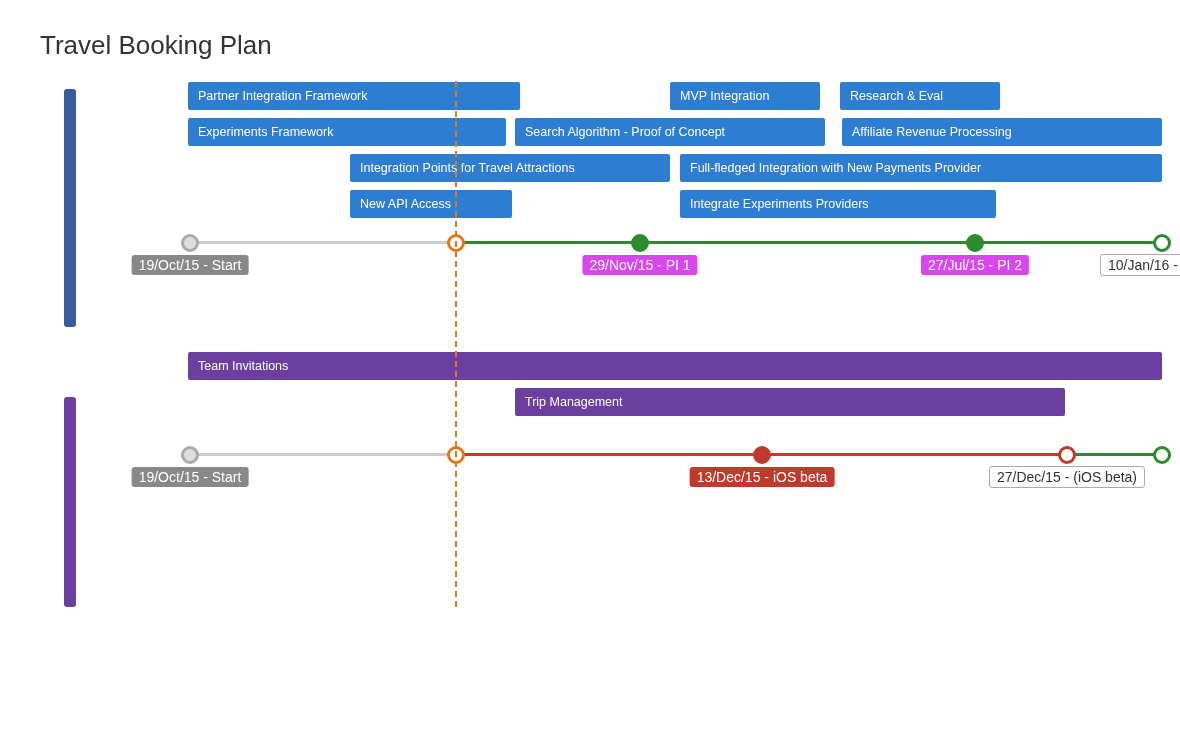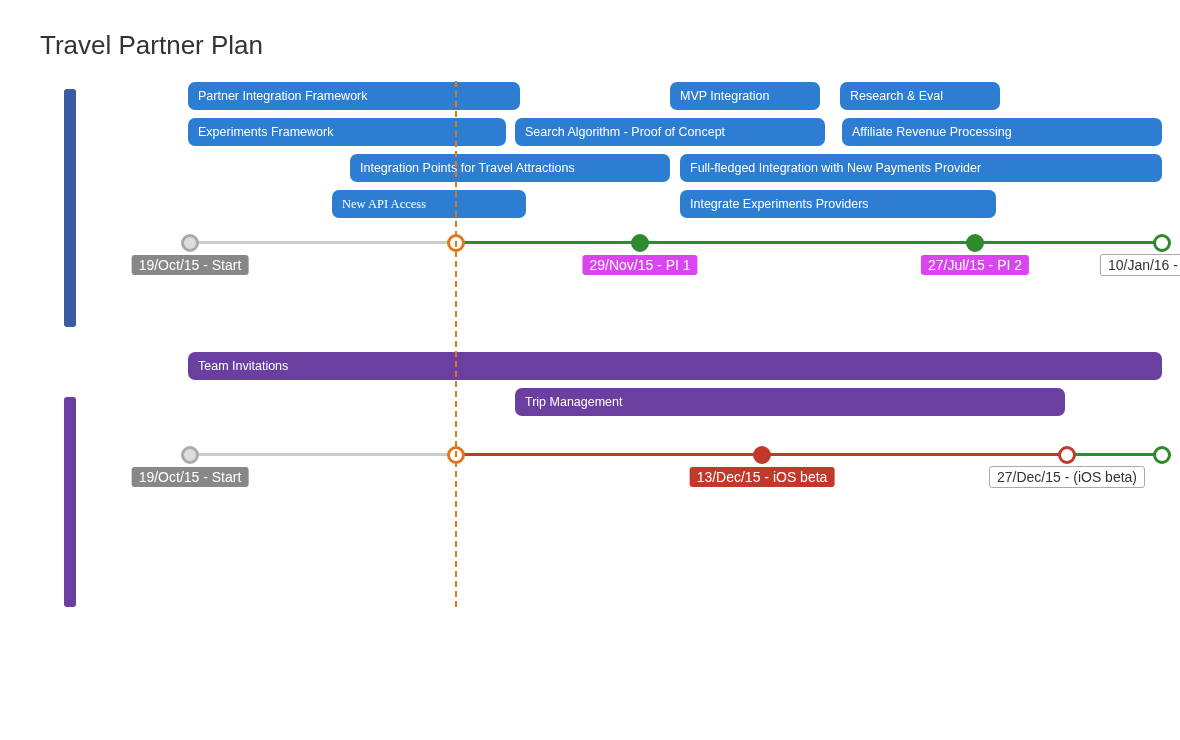--- a/index.html
+++ b/index.html
@@ -59,21 +59,21 @@
       position: relative;
     }
     .bar {
       height: 28px;
       display: flex;
       align-items: center;
       padding: 0 10px;
       color: #fff;
       font-size: 12.5px;
       font-weight: 500;
-      border-radius: 7px;
+      border-radius: 2px;
       white-space: nowrap;
       position: absolute;
       text-align: right;
     }
     .bar-blue { background: #2d7dd2; }
     .bar-purple { background: #6b3fa0; }
     
     .timeline {
       position: relative;
       height: 50px;
@@ -134,21 +134,21 @@
       margin-top: 10px;
     }
     
     
     
   </style>
 </head>
 <body>
 
 <div class="page">
-  <div class="page-title">Travel Partner Plan</div>
+  <div class="page-title">Travel Booking Plan</div>
 
   <div style="display:flex; flex-direction:row; width:100%; margin-top:10px;">
 
     <div class="left-sidebar">
       <div style="width:12px; background:#3a5ba0; height:238px; border-radius:3px; margin-top:8px;"></div>
       <div style="height:70px;"></div>
       <div style="width:12px; background:#6b3fa0; height:210px; border-radius:3px;"></div>
     </div>
 
     <div class="main-area" style="position:relative; flex:1;">
@@ -168,21 +168,21 @@
           <div class="bar bar-blue" style="left:415px; width:310px;">Search Algorithm - Proof of Concept</div>
           <div class="bar bar-blue" style="left:742px; width:320px;">Affiliate Revenue Processing</div>
         </div>
 
         <div class="bar-row" style="position:absolute; top:72px; left:0; right:0; height:30px;">
           <div class="bar bar-blue" style="left:250px; width:320px;">Integration Points for Travel Attractions</div>
           <div class="bar bar-blue" style="left:580px; width:482px;">Full-fledged Integration with New Payments Provider</div>
         </div>
 
         <div class="bar-row" style="position:absolute; top:108px; left:0; right:0; height:30px;">
-          <div class="bar bar-blue" style="left:232px; width:194px;font-family:Liberation Serif, serif;">New API Access</div>
+          <div class="bar bar-blue" style="left:250px; width:162px;">New API Access</div>
           <div class="bar bar-blue" style="left:580px; width:316px;">Integrate Experiments Providers</div>
         </div>
       </div>
 
       <div class="timeline" style="position:relative; height:60px; margin-top:10px;">
 
         <div style="position:absolute; top:20px; left:90px; width:266px; height:3px; background:#ccc;"></div>
 
         <div style="position:absolute; top:20px; left:356px; width:706px; height:3px; background:#2d8a2d;"></div>
 

